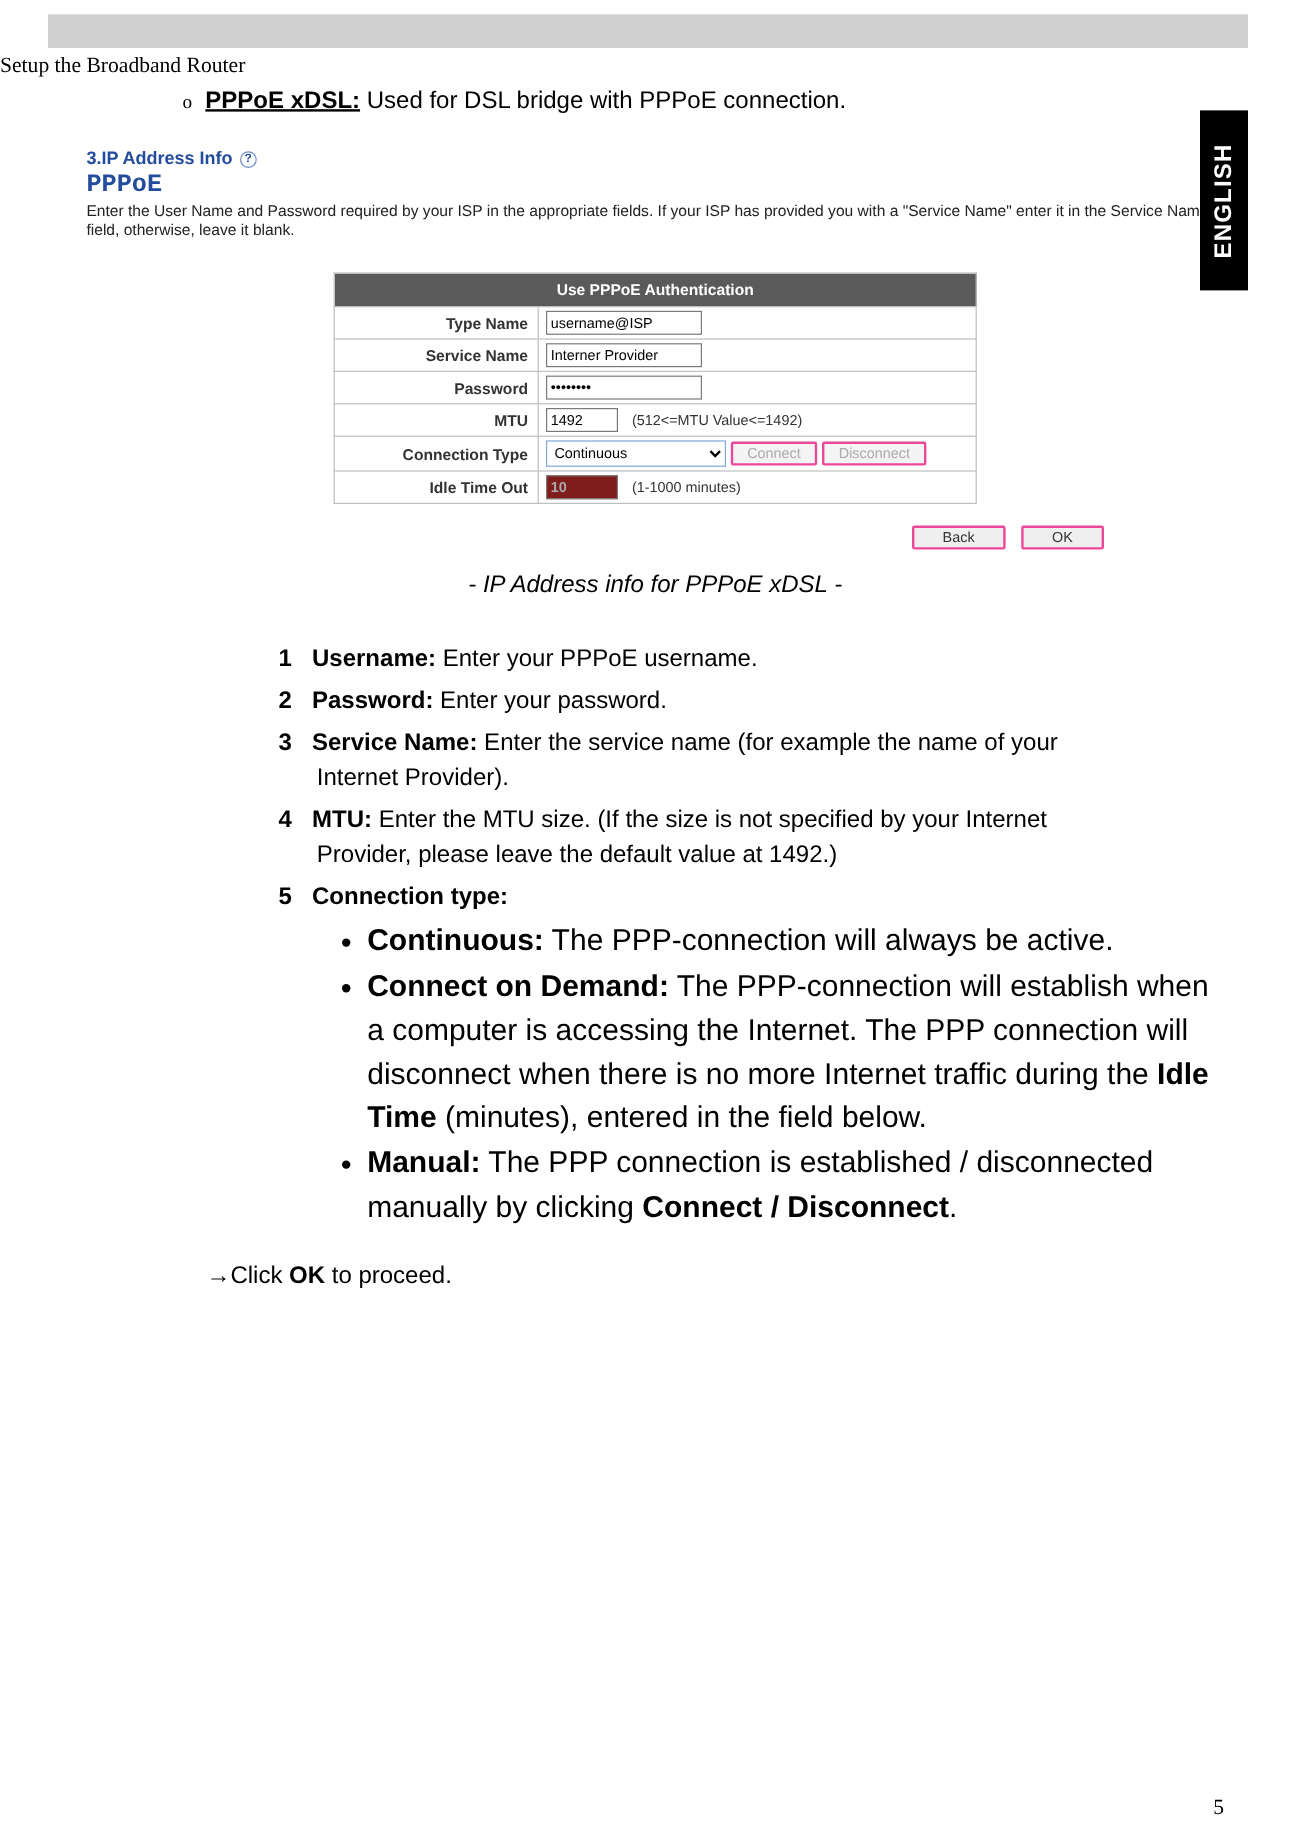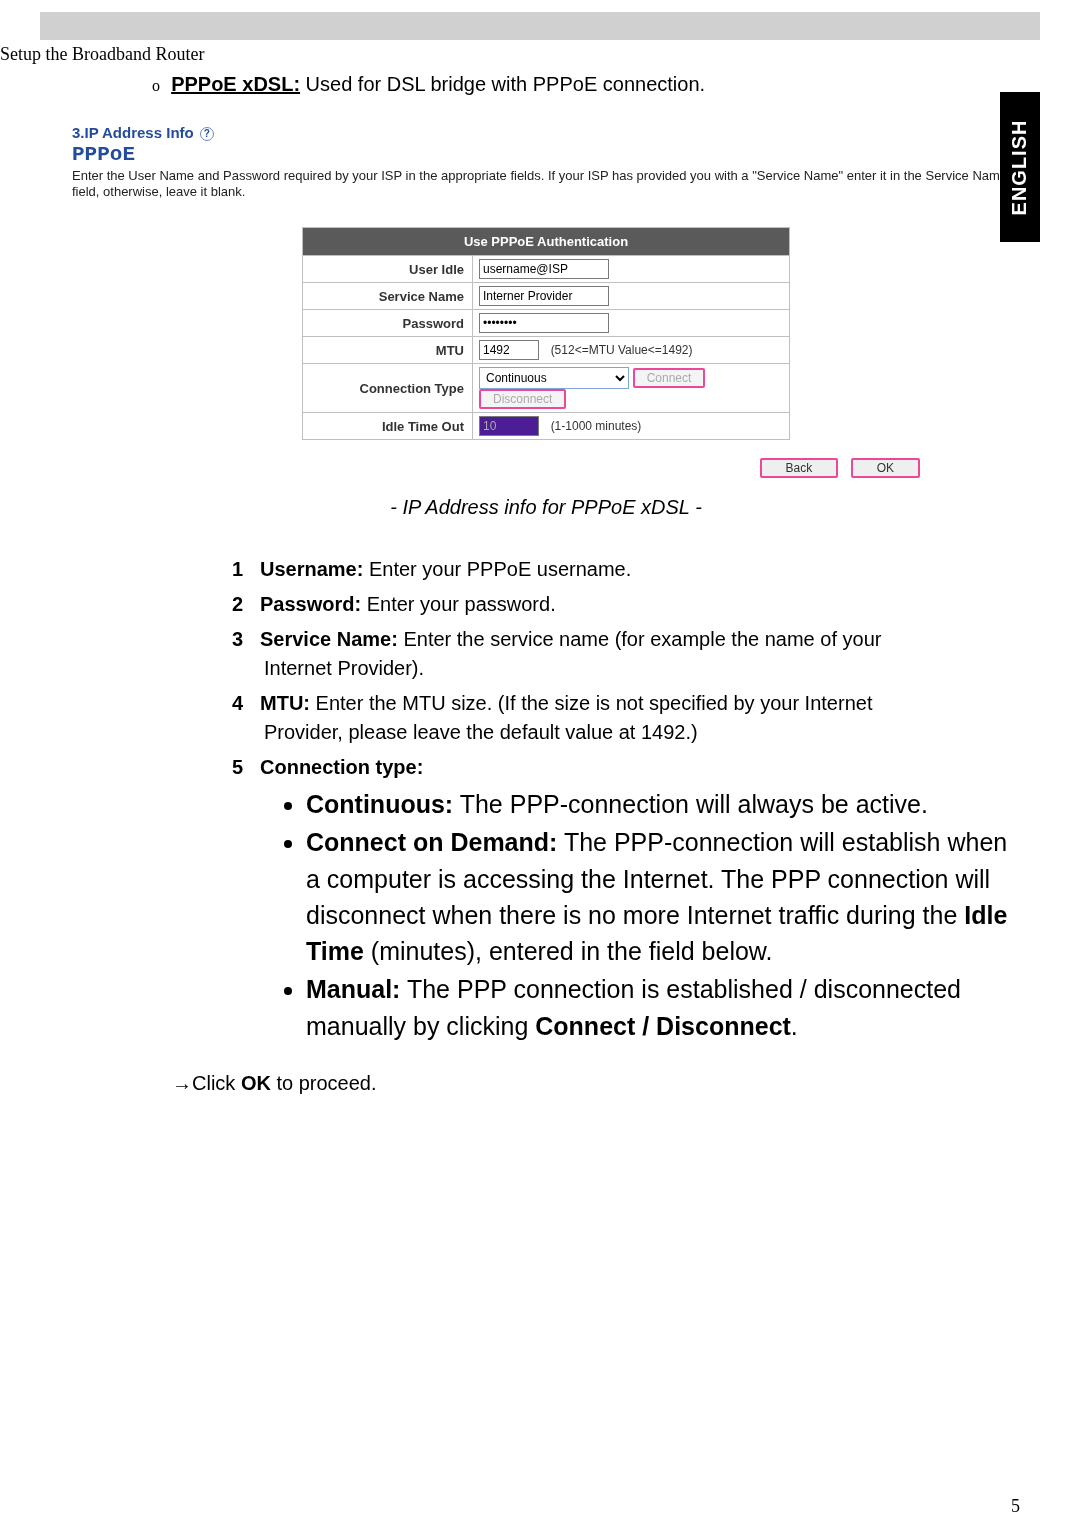--- a/index.html
+++ b/index.html
@@ -95,21 +95,21 @@
     line-height: 1.2;
     margin-top: 2px;
   }
   .form-wrap {
     display: flex;
     justify-content: center;
     margin-top: 28px;
   }
   table.form {
     border-collapse: collapse;
-    width: 488px;
+    width: 536px;
   }
   table.form th {
     background: #5a5a5a;
     color: #fff;
     font-size: 13px;
     font-weight: bold;
     text-align: center;
     padding: 6px 8px;
     border: 1px solid #bfbfbf;
   }
@@ -157,21 +157,21 @@
   .btn {
     border: 2px solid #ec4899;
     background: #efefef;
     font-size: 12px;
     padding: 1px 12px;
     color: #333;
     border-radius: 2px;
     vertical-align: middle;
   }
   .btn[disabled] { color: #aaa; background: #f4f4f4; }
-  .disabled-input { background: #4c1d95; color: #aaa; }
+  .disabled-input { background: #7f1d1d; color: #aaa; font-weight: bold; }
   .action-row {
     text-align: right;
     padding: 18px 100px 0 0;
   }
   .action-row .btn { padding: 1px 24px; margin-left: 8px; }
   .caption {
     text-align: center;
     font-style: italic;
     font-size: 20px;
     margin-top: 18px;
@@ -235,21 +235,21 @@
     <div class="pppoe-title">PPPoE</div>
     <div class="pppoe-desc">Enter the User Name and Password required by your ISP in the appropriate fields. If your ISP has provided you with a "Service Name" enter it in the Service Name field, otherwise, leave it blank.</div>
 
     <div class="form-wrap">
       <table class="form">
         <tbody>
             <tr>
               <th colspan="2">Use PPPoE Authentication</th>
             </tr>
         <tr>
-          <td class="label">User Idle</td>
+          <td class="label">Type Name</td>
           <td class="field">
             <input class="txt txt-sm" value="username@ISP" style="">
           </td>
         </tr>
         <tr>
           <td class="label">Service Name</td>
           <td class="field">
             <input class="txt txt-sm" value="Interner Provider" style="">
           </td>
         </tr>

